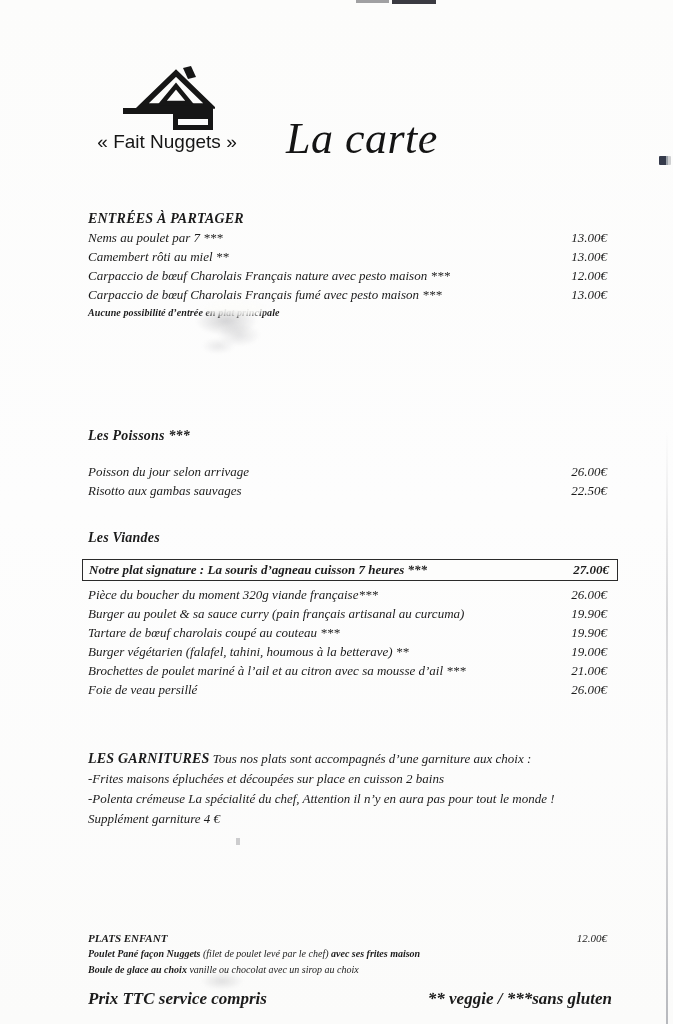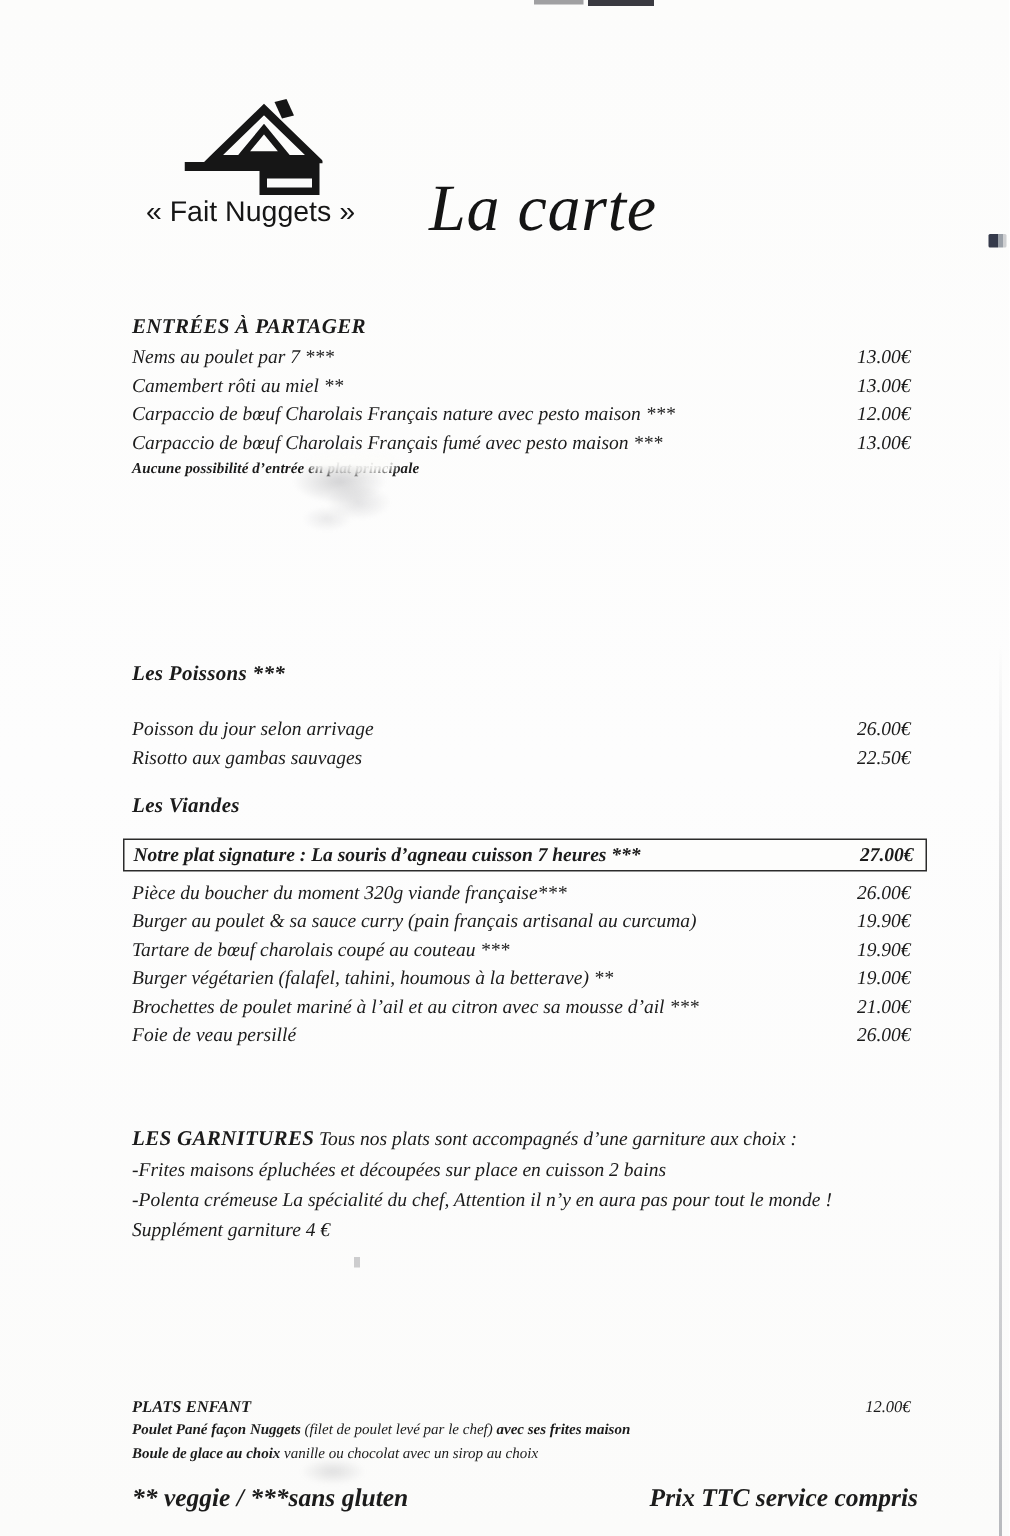--- a/index.html
+++ b/index.html
@@ -108,21 +108,21 @@
       <span class="iname">Carpaccio de bœuf Charolais Français fumé avec pesto maison ***</span>
       <span class="price">13.00€</span>
     </div>
     <div class="note">Aucune possibilité d’entrée en plat principale</div>
   </div>
 
   <div class="smudge-white"></div>
   <div class="smudge-tail"></div>
 
 
-  <div class="sec" style="top:440px;">
+  <div class="sec" style="top:426px;">
     <div class="sec-header" style="margin-bottom:17px;">Les Poissons ***</div>
     <div class="row">
       <span class="iname">Poisson du jour selon arrivage</span>
       <span class="price">26.00€</span>
     </div>
     <div class="row">
       <span class="iname">Risotto aux gambas sauvages</span>
       <span class="price">22.50€</span>
     </div>
   </div>
@@ -175,17 +175,17 @@
       <span>PLATS ENFANT</span>
       <span class="me-price">12.00€</span>
     </div>
     <div class="me-line"><span class="b">Poulet Pané façon Nuggets </span><span>(filet de poulet levé par le chef) </span><span class="b">avec ses frites maison</span></div>
     <div class="me-line"><span class="b">Boule de glace au choix </span><span>vanille ou chocolat avec un sirop au choix</span></div>
   </div>
 
   <div class="smudge-footer"></div>
 
   <div class="footer">
+    <span>Prix TTC service compris</span>
     <span>** veggie / ***sans gluten</span>
-    <span>Prix TTC service compris</span>
   </div>
 
 </div>
 
 </body></html>

